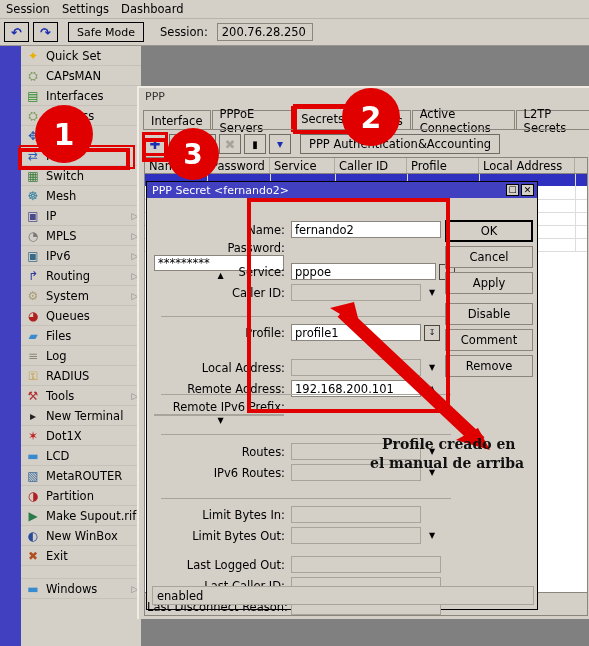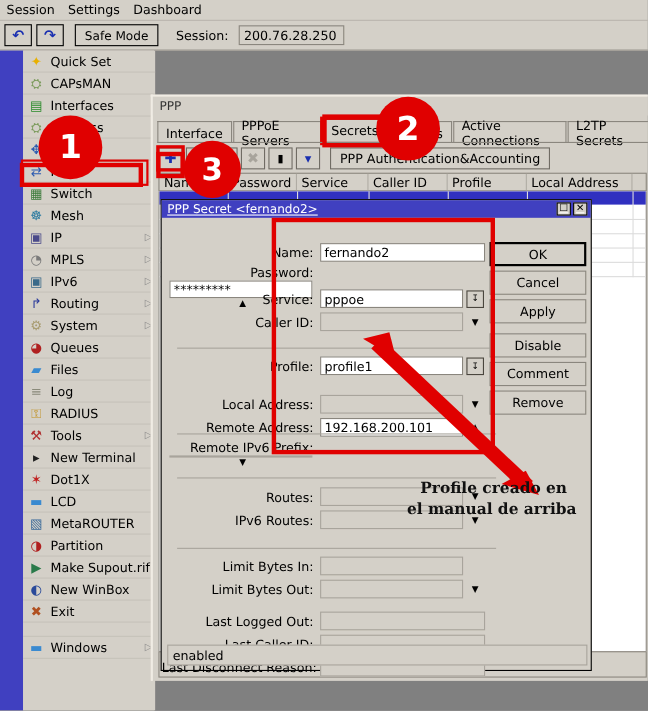--- a/index.html
+++ b/index.html
@@ -174,21 +174,20 @@
   
   .dlg {
     position: absolute; left: 146px; top: 181px; width: 392px; height: 429px;
     background: #d4d0c8;
     border: 1px solid #000;
   }
   .dlg-title {
     height: 16px; background: #4040c0; color: #fff;
     display: flex; align-items: center; padding-left: 5px;
     font-size: 11px;
-    text-decoration: underline;
   }
   .dlg-title .ttl { flex: 1; }
   .dlg-btns-tr { display: flex; gap: 2px; padding-right: 3px; }
   .dlg-tbtn {
     width: 13px; height: 12px; background: #d4d0c8;
     border: 1px solid #000; color: #000;
     display: flex; align-items: center; justify-content: center;
     font-size: 9px; line-height: 1;
   }
 
@@ -503,21 +502,21 @@
             <span class="field-label">Name:</span>
             <span class="field-input" style="width:150px;">fernando2</span>
           </div>
           <div class="field-row" style="top:43px;flex-direction:column;">
             <span class="field-label">Password:</span>
             <span class="field-input" style="width:130px;">*********</span>
             <span class="spin">▲</span>
           </div>
           <div class="field-row" style="top:64px;">
             <span class="field-label">Service:</span>
-            <span class="field-input" style="width:130px;">pppoe</span>
+            <span class="field-input" style="width:145px;">pppoe</span>
             <span class="spin boxed">↧</span>
           </div>
           <div class="field-row" style="top:85px;">
             <span class="field-label">Caller ID:</span>
             <span class="field-input disabled" style="width:130px;"></span>
             <span class="spin">▼</span>
           </div>
           <div class="field-row" style="top:125px;">
             <span class="field-label">Profile:</span>
             <span class="field-input" style="width:130px;">profile1</span>

